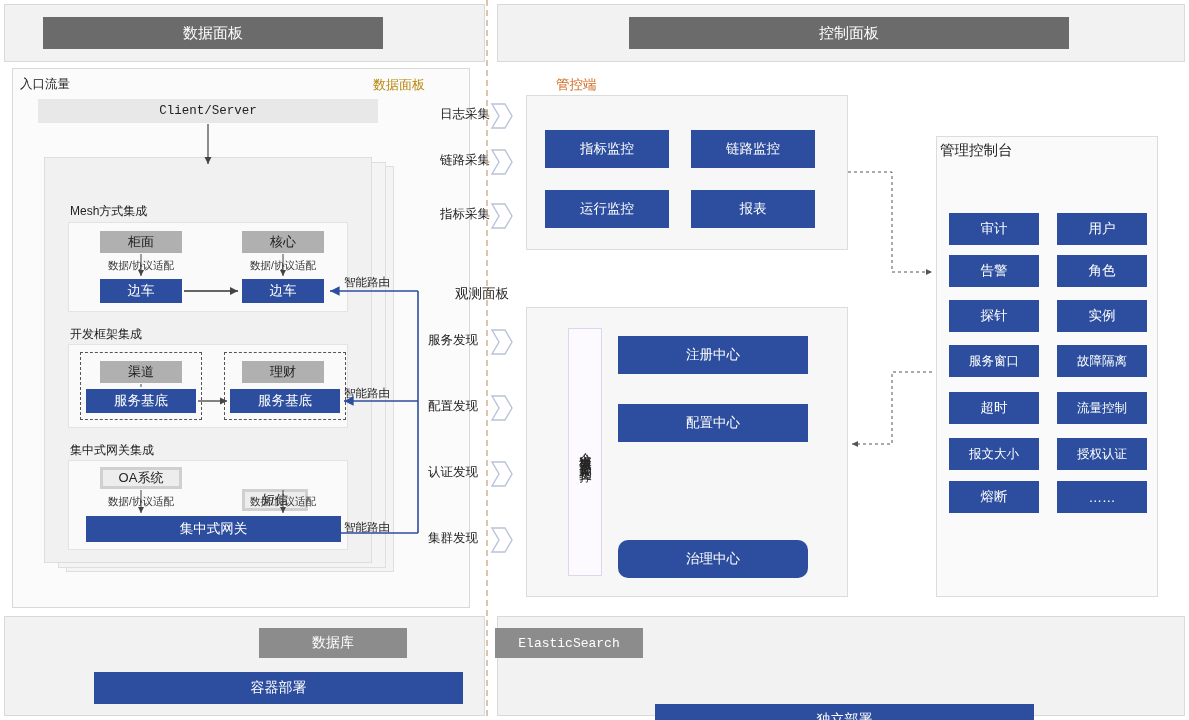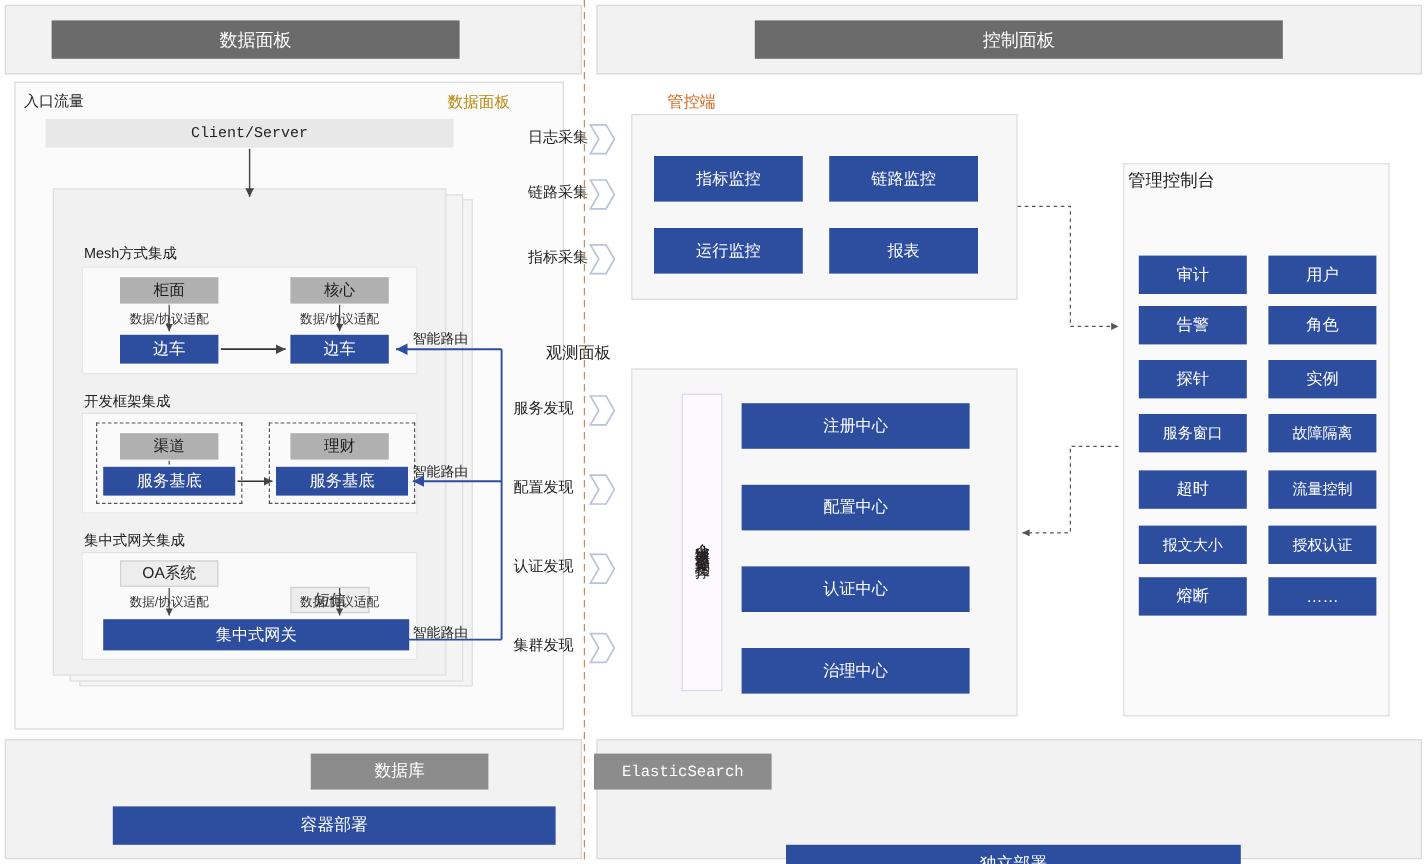--- a/index.html
+++ b/index.html
@@ -50,21 +50,21 @@
     color: #ffffff;
     display: flex;
     align-items: center;
     justify-content: center;
     font-size: 13.5px;
     box-sizing: border-box;
   }
   .white-box {
     position: absolute;
     background: #ffffff;
-    border: 1px solid #15803d;
+    border: 3px solid #15803d;
     box-sizing: border-box;
     display: flex;
     align-items: center;
     justify-content: center;
     font-size: 13px;
     color: #222;
   }
   .grey-box {
     position: absolute;
     background: #b0b0b0;
@@ -251,24 +251,21 @@
   <div class="lt-box" style="left:526px;top:307px;width:322px;height:290px;"></div>
   <div class="vwrap" style="left:568px;top:328px;width:34px;height:248px;">
       <span>企业级微服务架构支撑</span>
     </div>
   <div class="blue-box" style="left:618px;top:336px;width:190px;height:38px;">
       <span>注册中心</span>
     </div>
   <div class="blue-box" style="left:618px;top:404px;width:190px;height:38px;">
       <span>配置中心</span>
     </div>
-  <div class="blue-box" style="left:618px;top:472px;width:190px;height:38px;">
-      <span>认证中心</span>
-    </div>
-  <div class="blue-box" style="left:618px;top:540px;width:190px;height:38px;">
+  <div class="blue-box" style="left:618px;top:540px;width:190px;height:38px;border-radius:10px;">
       <span>治理中心</span>
     </div>
 
   <div class="label" style="left:428px;top:332px;">服务发现</div>
   <div class="label" style="left:428px;top:398px;">配置发现</div>
   <div class="label" style="left:428px;top:464px;">认证发现</div>
   <div class="label" style="left:428px;top:530px;">集群发现</div>
 
   <div class="lt-box" style="left:936px;top:136px;width:222px;height:461px;background:#fafafa;"></div>
   <div class="label" style="left:940px;top:141px;font-size:14.5px;">管理控制台</div>

